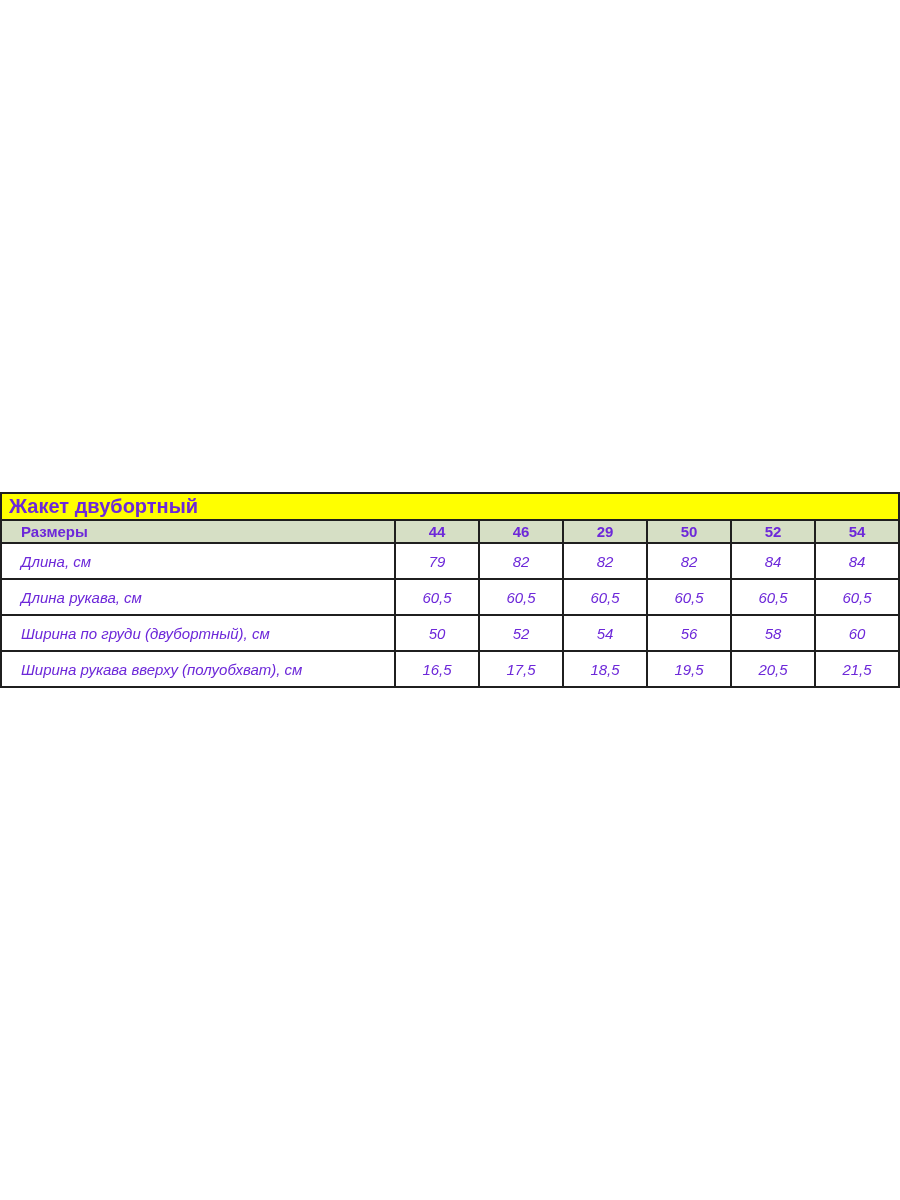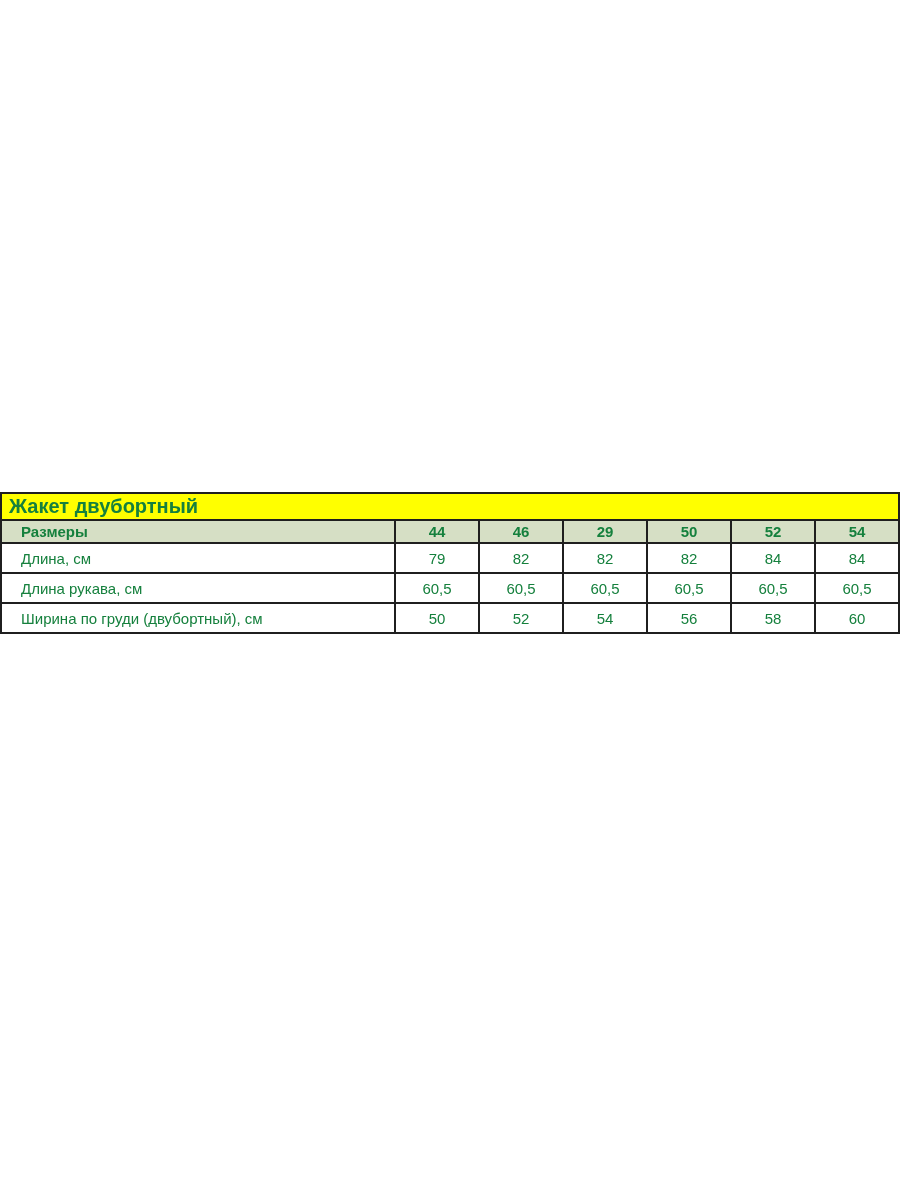--- a/index.html
+++ b/index.html
@@ -24,21 +24,21 @@
     top: 492px;
     left: 0;
     width: 898px;
     border-collapse: collapse;
     table-layout: fixed;
   }
   table.size-table td,
   table.size-table th {
     border: 2px solid var(--border-color, #1f1f1f);
     box-sizing: border-box;
-    color: #15803d;
+    color: #6d28d9;
     overflow: hidden;
     white-space: nowrap;
   }
   .title-cell {
     background: var(--title-bg, #ffff00);
     color: var(--title-color, #ff0000);
     font-weight: bold;
     font-size: 20px;
     text-align: left;
     padding: 1px 0 1px 7px;
@@ -54,22 +54,23 @@
   td.label-cell {
     text-align: left;
     padding-left: 19px;
     font-size: 15px;
   }
   .num-cell {
     text-align: center;
     font-size: 15px;
   }
   tbody td {
-    height: 30px;
+    height: 36px;
     background: #ffffff;
+    font-style: italic;
   }
 </style>
 </head>
 <body>
 
 <div class="canvas">
   <table class="size-table">
     <colgroup>
       <col style="width:394px">
       <col style="width:84px">
@@ -114,15 +115,24 @@
         </tr>
         <tr>
           <td class="label-cell">Ширина по груди (двубортный), см</td>
           <td class="num-cell">50</td>
           <td class="num-cell">52</td>
           <td class="num-cell">54</td>
           <td class="num-cell">56</td>
           <td class="num-cell">58</td>
           <td class="num-cell">60</td>
         </tr>
+        <tr>
+          <td class="label-cell">Ширина рукава вверху (полуобхват), см</td>
+          <td class="num-cell">16,5</td>
+          <td class="num-cell">17,5</td>
+          <td class="num-cell">18,5</td>
+          <td class="num-cell">19,5</td>
+          <td class="num-cell">20,5</td>
+          <td class="num-cell">21,5</td>
+        </tr>
       </tbody>
   </table>
 </div>
 
 </body></html>

